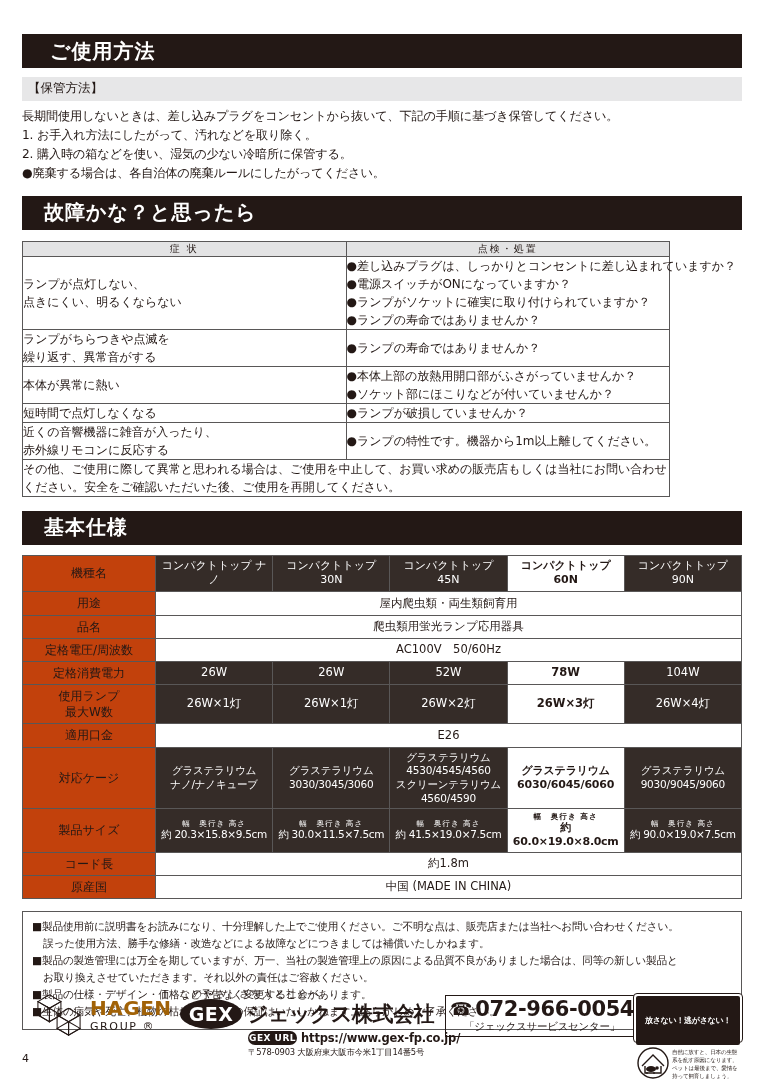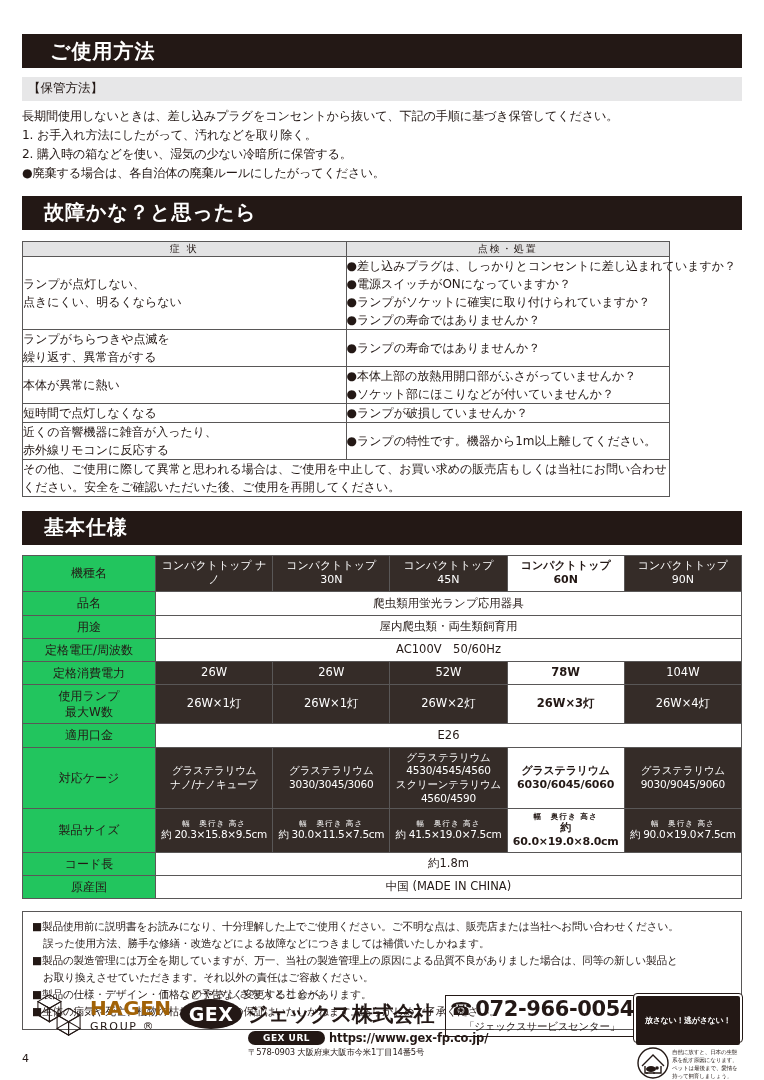--- a/index.html
+++ b/index.html
@@ -103,21 +103,21 @@
     font-size: 11.5px;
   }
   table.spec td {
     border: 1px solid #595757;
     text-align: center;
     vertical-align: middle;
     padding: 3px 2px;
     line-height: 1.35;
   }
   td.rowlabel {
-    background: #22c55e;
+    background: #c2410c;
     width: 128px;
     font-size: 12px;
     padding: 4px 2px;
   }
   td.dark {
     background: #352c28;
     color: #ffffff;
   }
   td.hilite {
     background: #ffffff;
@@ -188,21 +188,21 @@
     display: flex; align-items: center; justify-content: center;
     letter-spacing: 0.5px; flex: none;
   }
   .gex-company {
     font-size: 21px; font-weight: bold; margin-left: 5px;
     letter-spacing: -0.5px; line-height: 1;
   }
   .gex-url-row { display: flex; align-items: center; margin-left: 68px; margin-top: 2px; }
   .gex-tag {
     background: #231815; color: #fff; font-size: 9px; font-weight: bold;
-    padding: 2px 15px; border-radius: 7px; letter-spacing: 0.5px;
+    padding: 2px 1px; border-radius: 7px; letter-spacing: 0.5px;
   }
   .gex-url {
     font-size: 11.5px; font-weight: bold; margin-left: 4px; letter-spacing: -0.2px;
   }
   .gex-addr { font-size: 8.4px; margin-left: 68px; margin-top: 2px; letter-spacing: -0.2px; }
 
   .telbox {
     position: absolute; left: 423px; top: 7px;
     border: 1.6px solid #231815;
     width: 194px; height: 42px;
@@ -329,27 +329,27 @@
         <tr>
       <td class="rowlabel">機種名</td>
       <td class="dark model">コンパクトトップ ナノ</td>
       <td class="dark model">コンパクトトップ 30N</td>
       <td class="dark model">コンパクトトップ45N</td>
       <td class="hilite model">コンパクトトップ 60N</td>
       <td class="dark model">コンパクトトップ 90N</td>
     </tr>
 
     <tr>
+      <td class="rowlabel">用途</td>
+      <td class="wide" colspan="5">屋内爬虫類・両生類飼育用</td>
+    </tr>
+
+    <tr>
       <td class="rowlabel">品名</td>
       <td class="wide" colspan="5">爬虫類用蛍光ランプ応用器具</td>
-    </tr>
-
-    <tr>
-      <td class="rowlabel">用途</td>
-      <td class="wide" colspan="5">屋内爬虫類・両生類飼育用</td>
     </tr>
 
     <tr>
       <td class="rowlabel">定格電圧/周波数</td>
       <td class="wide" colspan="5">AC100V　50/60Hz</td>
     </tr>
 
     <tr>
       <td class="rowlabel">定格消費電力</td>
       <td class="dark">26W</td>

